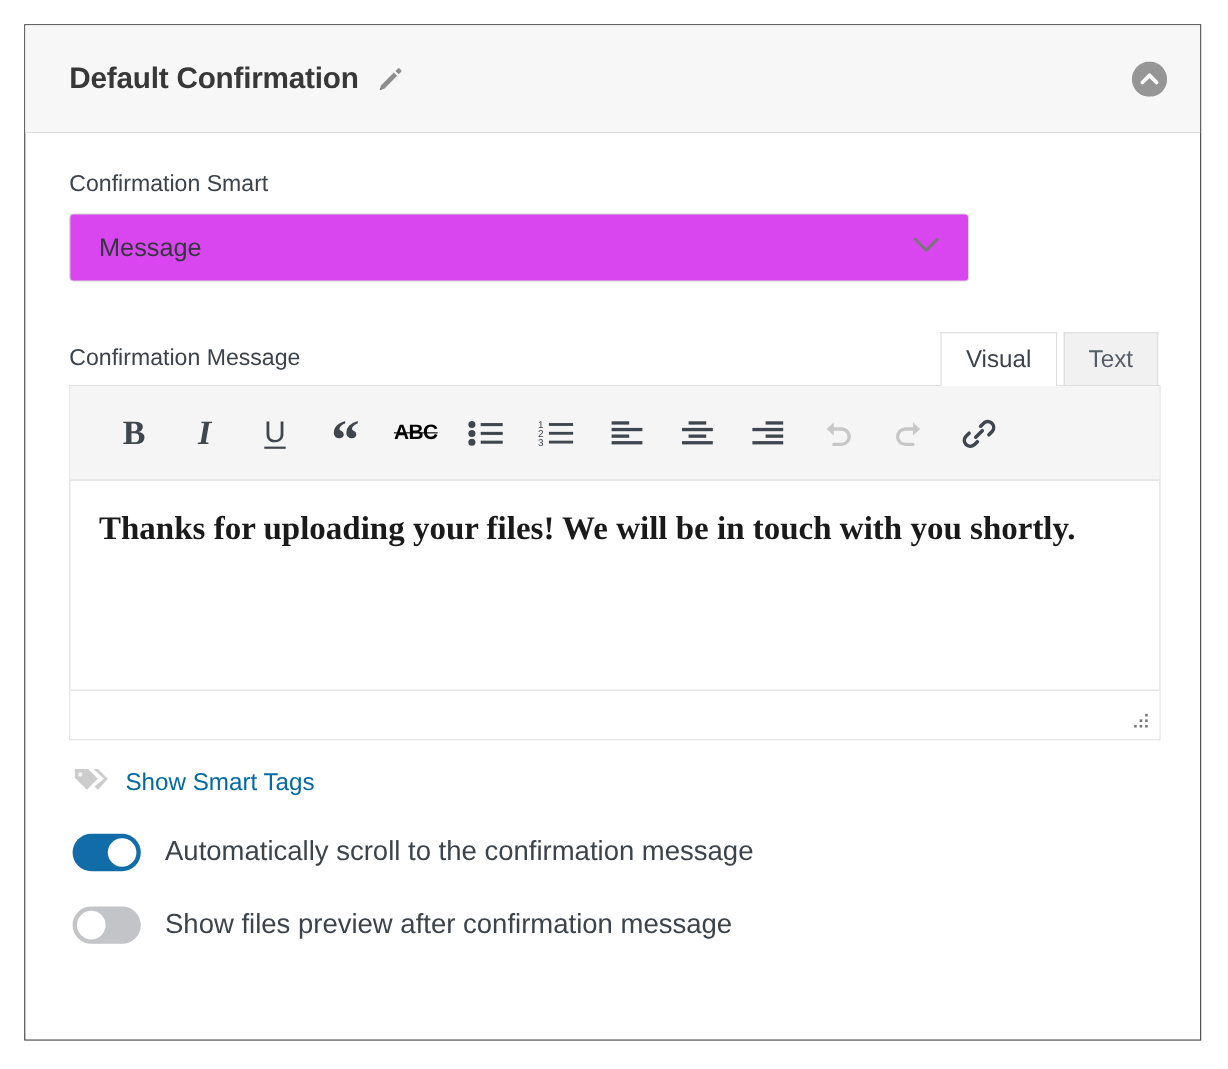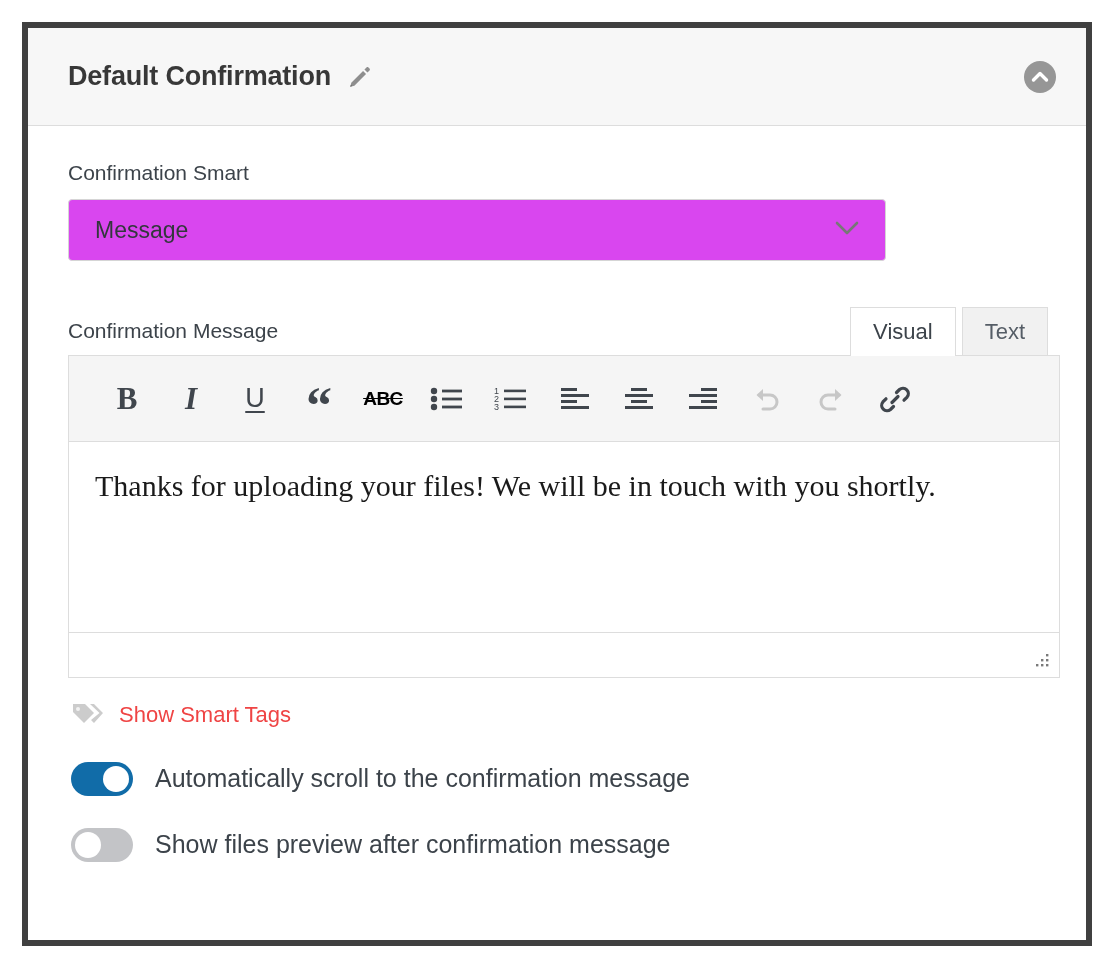--- a/index.html
+++ b/index.html
@@ -15,21 +15,21 @@
   }
 
   
   .panel {
     position: absolute;
     left: 22px;
     top: 22px;
     width: 1070px;
     height: 924px;
     box-sizing: border-box;
-    border: 6px solid #404040;
+    border: 1px solid #404040;
     background: #ffffff;
   }
 
   .panel-header {
     position: relative;
     height: 98px;
     box-sizing: border-box;
     background: #f7f7f7;
     border-bottom: 1px solid #dddddd;
     display: flex;
@@ -212,20 +212,21 @@
 
   .editor-content {
     height: 190px;
     padding: 22px 26px;
     box-sizing: border-box;
     font-family: "Liberation Serif", serif;
     font-size: 30px;
     line-height: 1.48;
     color: #1a1a1a;
     overflow: hidden;
+    font-weight: bold;
   }
 
   .editor-statusbar {
     position: relative;
     height: 44px;
     border-top: 1px solid #dddddd;
     background: #ffffff;
   }
   .resize-grip {
     position: absolute;
@@ -238,21 +239,21 @@
   
   .smart-tags {
     display: flex;
     align-items: center;
     margin-top: 22px;
     padding-left: 3px;
   }
   .smart-tags-label {
     margin-left: 14px;
     font-size: 22px;
-    color: #ef4444;
+    color: #0369a1;
     text-align: center;
   }
 
   
   .toggle-row {
     display: flex;
     align-items: center;
     margin-top: 32px;
     padding-left: 3px;
     text-align: right;

